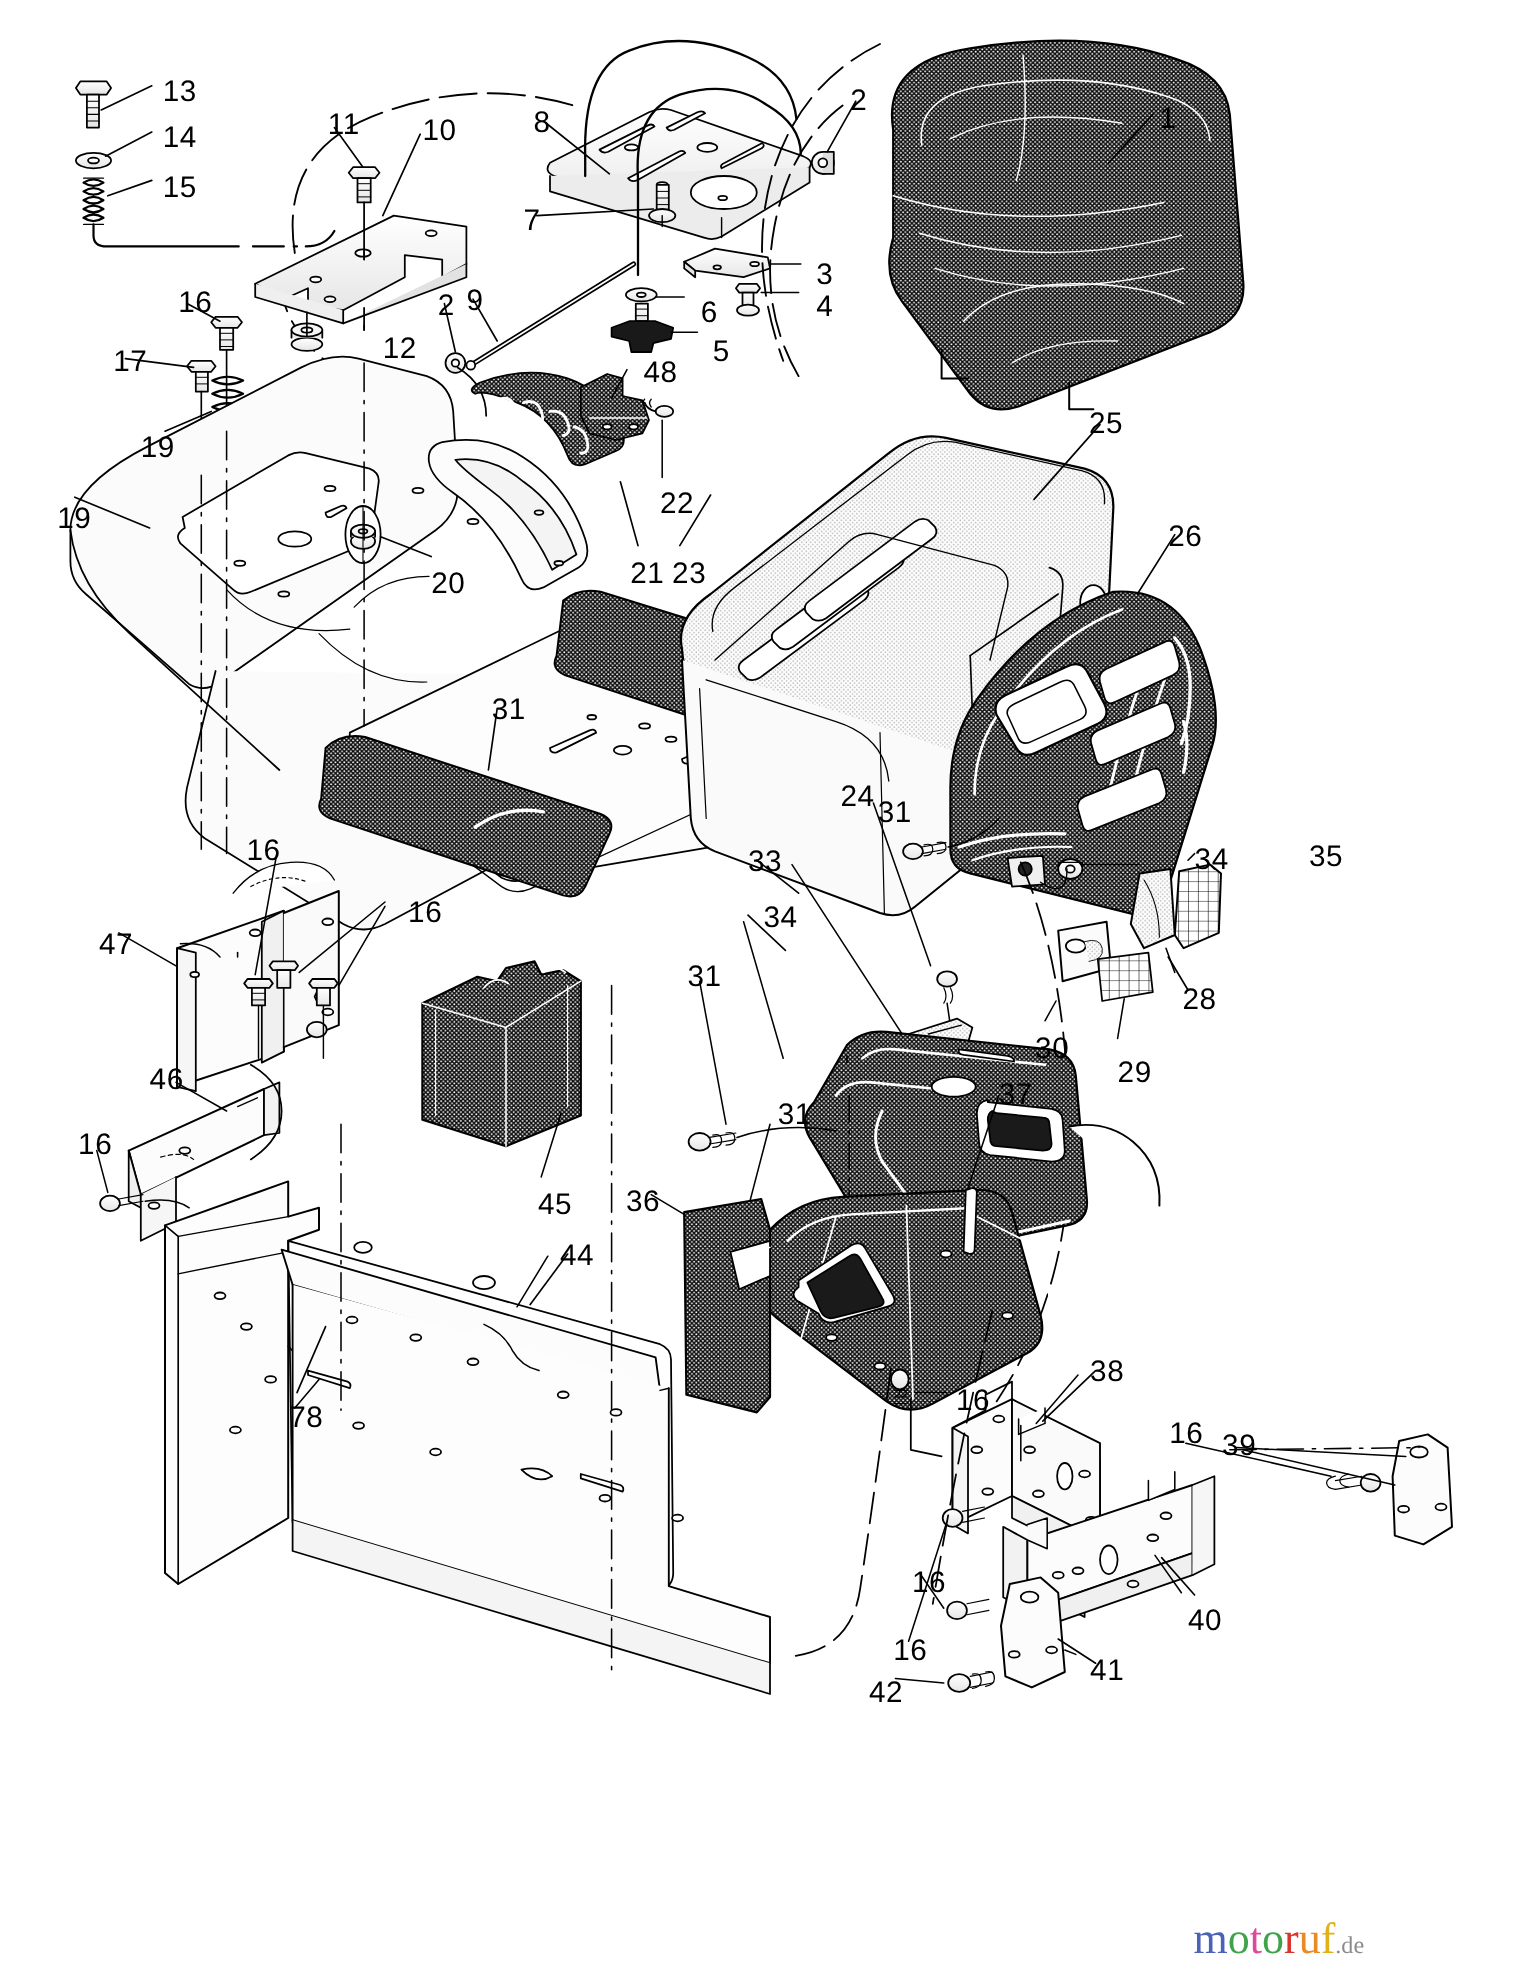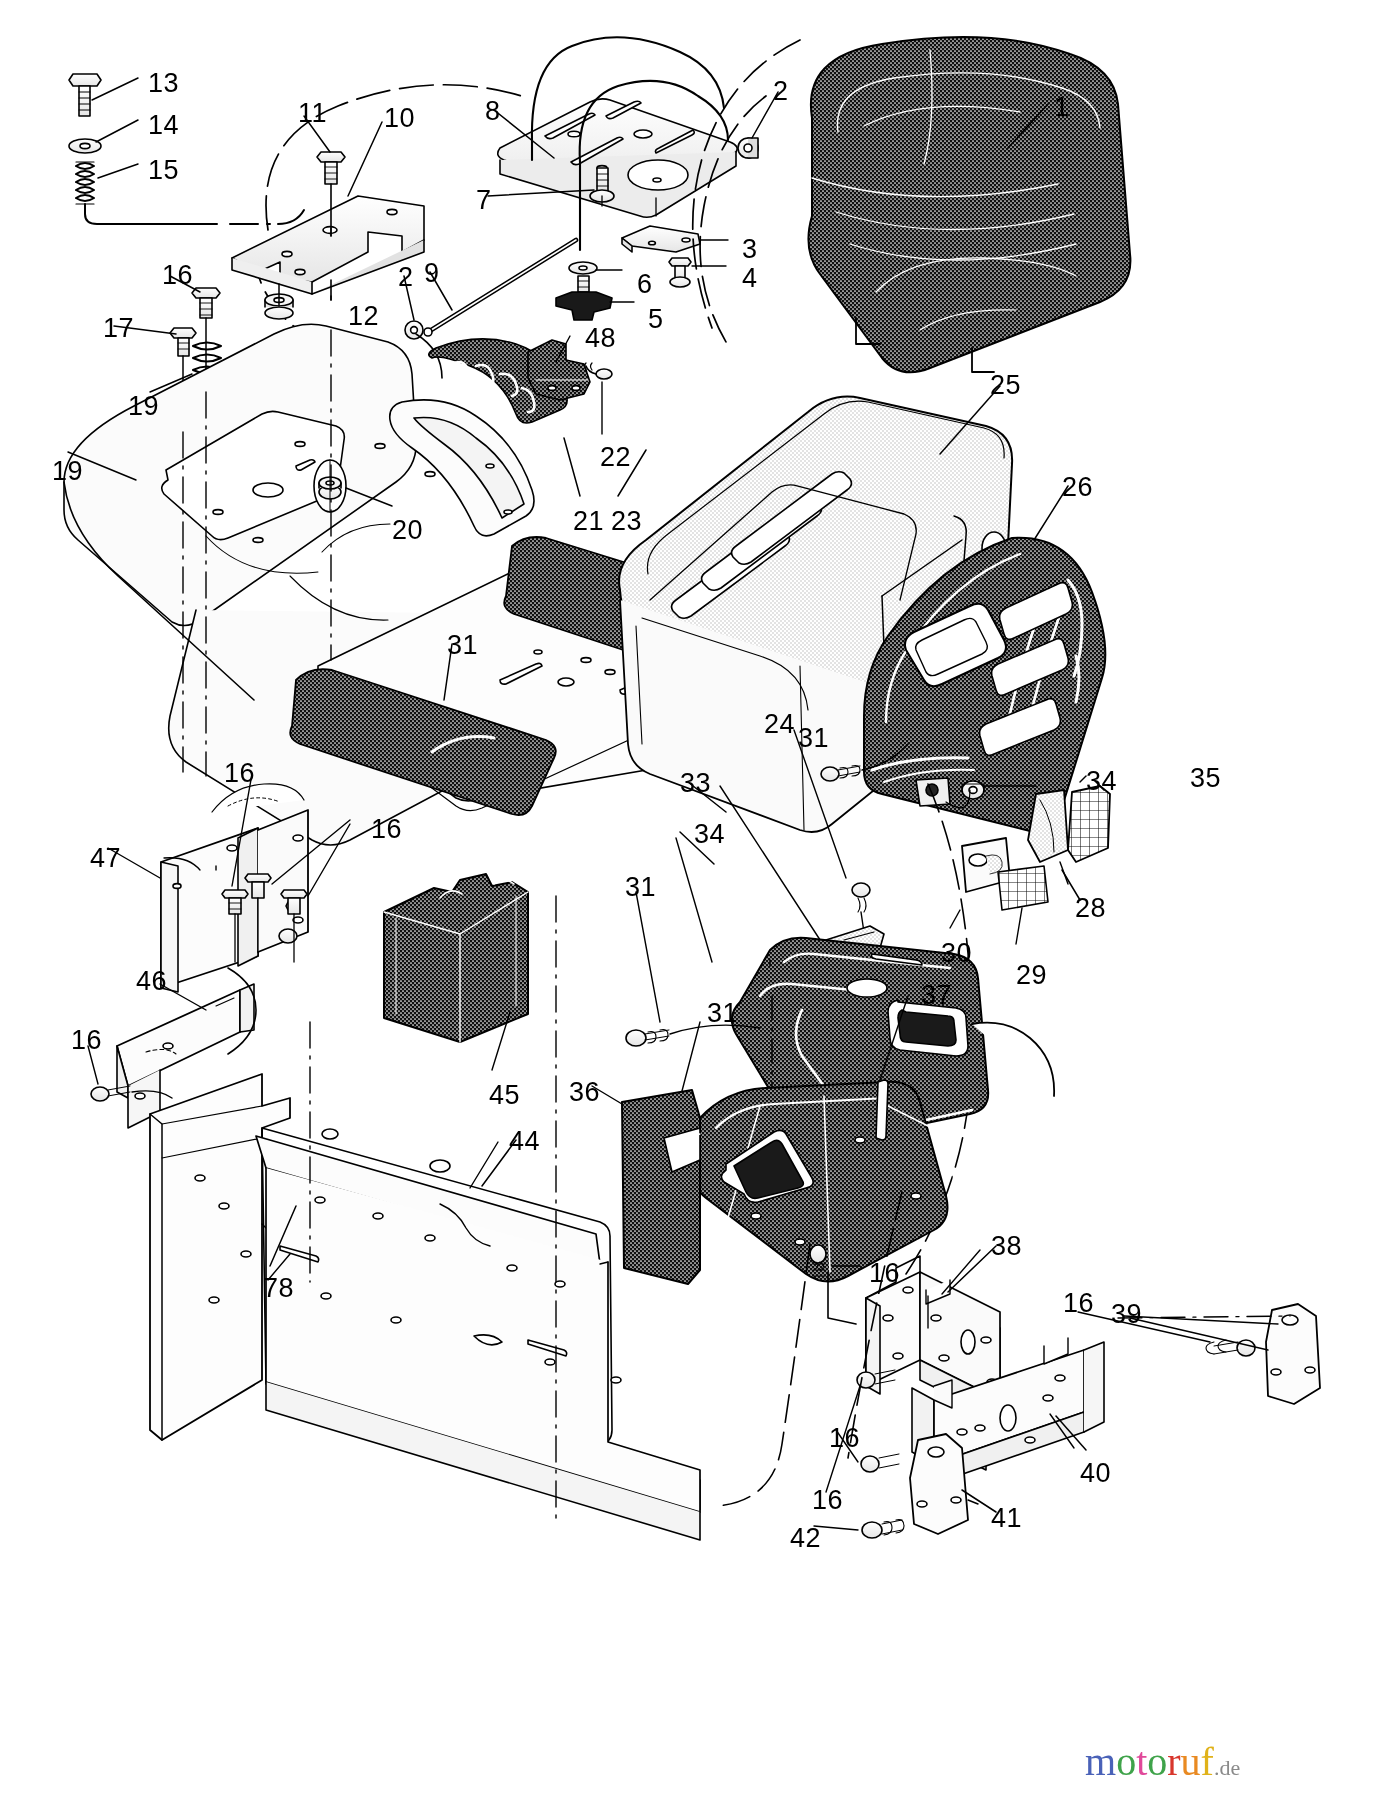--- a/index.html
+++ b/index.html
@@ -746,21 +746,21 @@
       <div class="callout" style="left: 1016px; top: 962px;">29</div>
       <div class="callout" style="left: 941px; top: 940px;">30</div>
       <div class="callout" style="left: 224px; top: 760px;">16</div>
       <div class="callout" style="left: 371px; top: 816px;">16</div>
       <div class="callout" style="left: 90px; top: 845px;">47</div>
       <div class="callout" style="left: 625px; top: 874px;">31</div>
       <div class="callout" style="left: 136px; top: 968px;">46</div>
       <div class="callout" style="left: 71px; top: 1027px;">16</div>
       <div class="callout" style="left: 489px; top: 1082px;">45</div>
       <div class="callout" style="left: 707px; top: 1000px;">31</div>
-      <div class="callout" style="left: 908px; top: 982px; padding-left: 13px;">37</div>
+      <div class="callout" style="left: 908px; top: 982px;">37</div>
       <div class="callout" style="left: 569px; top: 1079px;">36</div>
       <div class="callout" style="left: 509px; top: 1128px;">44</div>
       <div class="callout" style="left: 263px; top: 1275px;">78</div>
       <div class="callout" style="left: 869px; top: 1260px;">16</div>
       <div class="callout" style="left: 991px; top: 1233px;">38</div>
       <div class="callout" style="left: 1063px; top: 1290px;">16</div>
       <div class="callout" style="left: 1111px; top: 1301px;">39</div>
       <div class="callout" style="left: 829px; top: 1425px;">16</div>
       <div class="callout" style="left: 812px; top: 1487px;">16</div>
       <div class="callout" style="left: 1080px; top: 1460px;">40</div>

